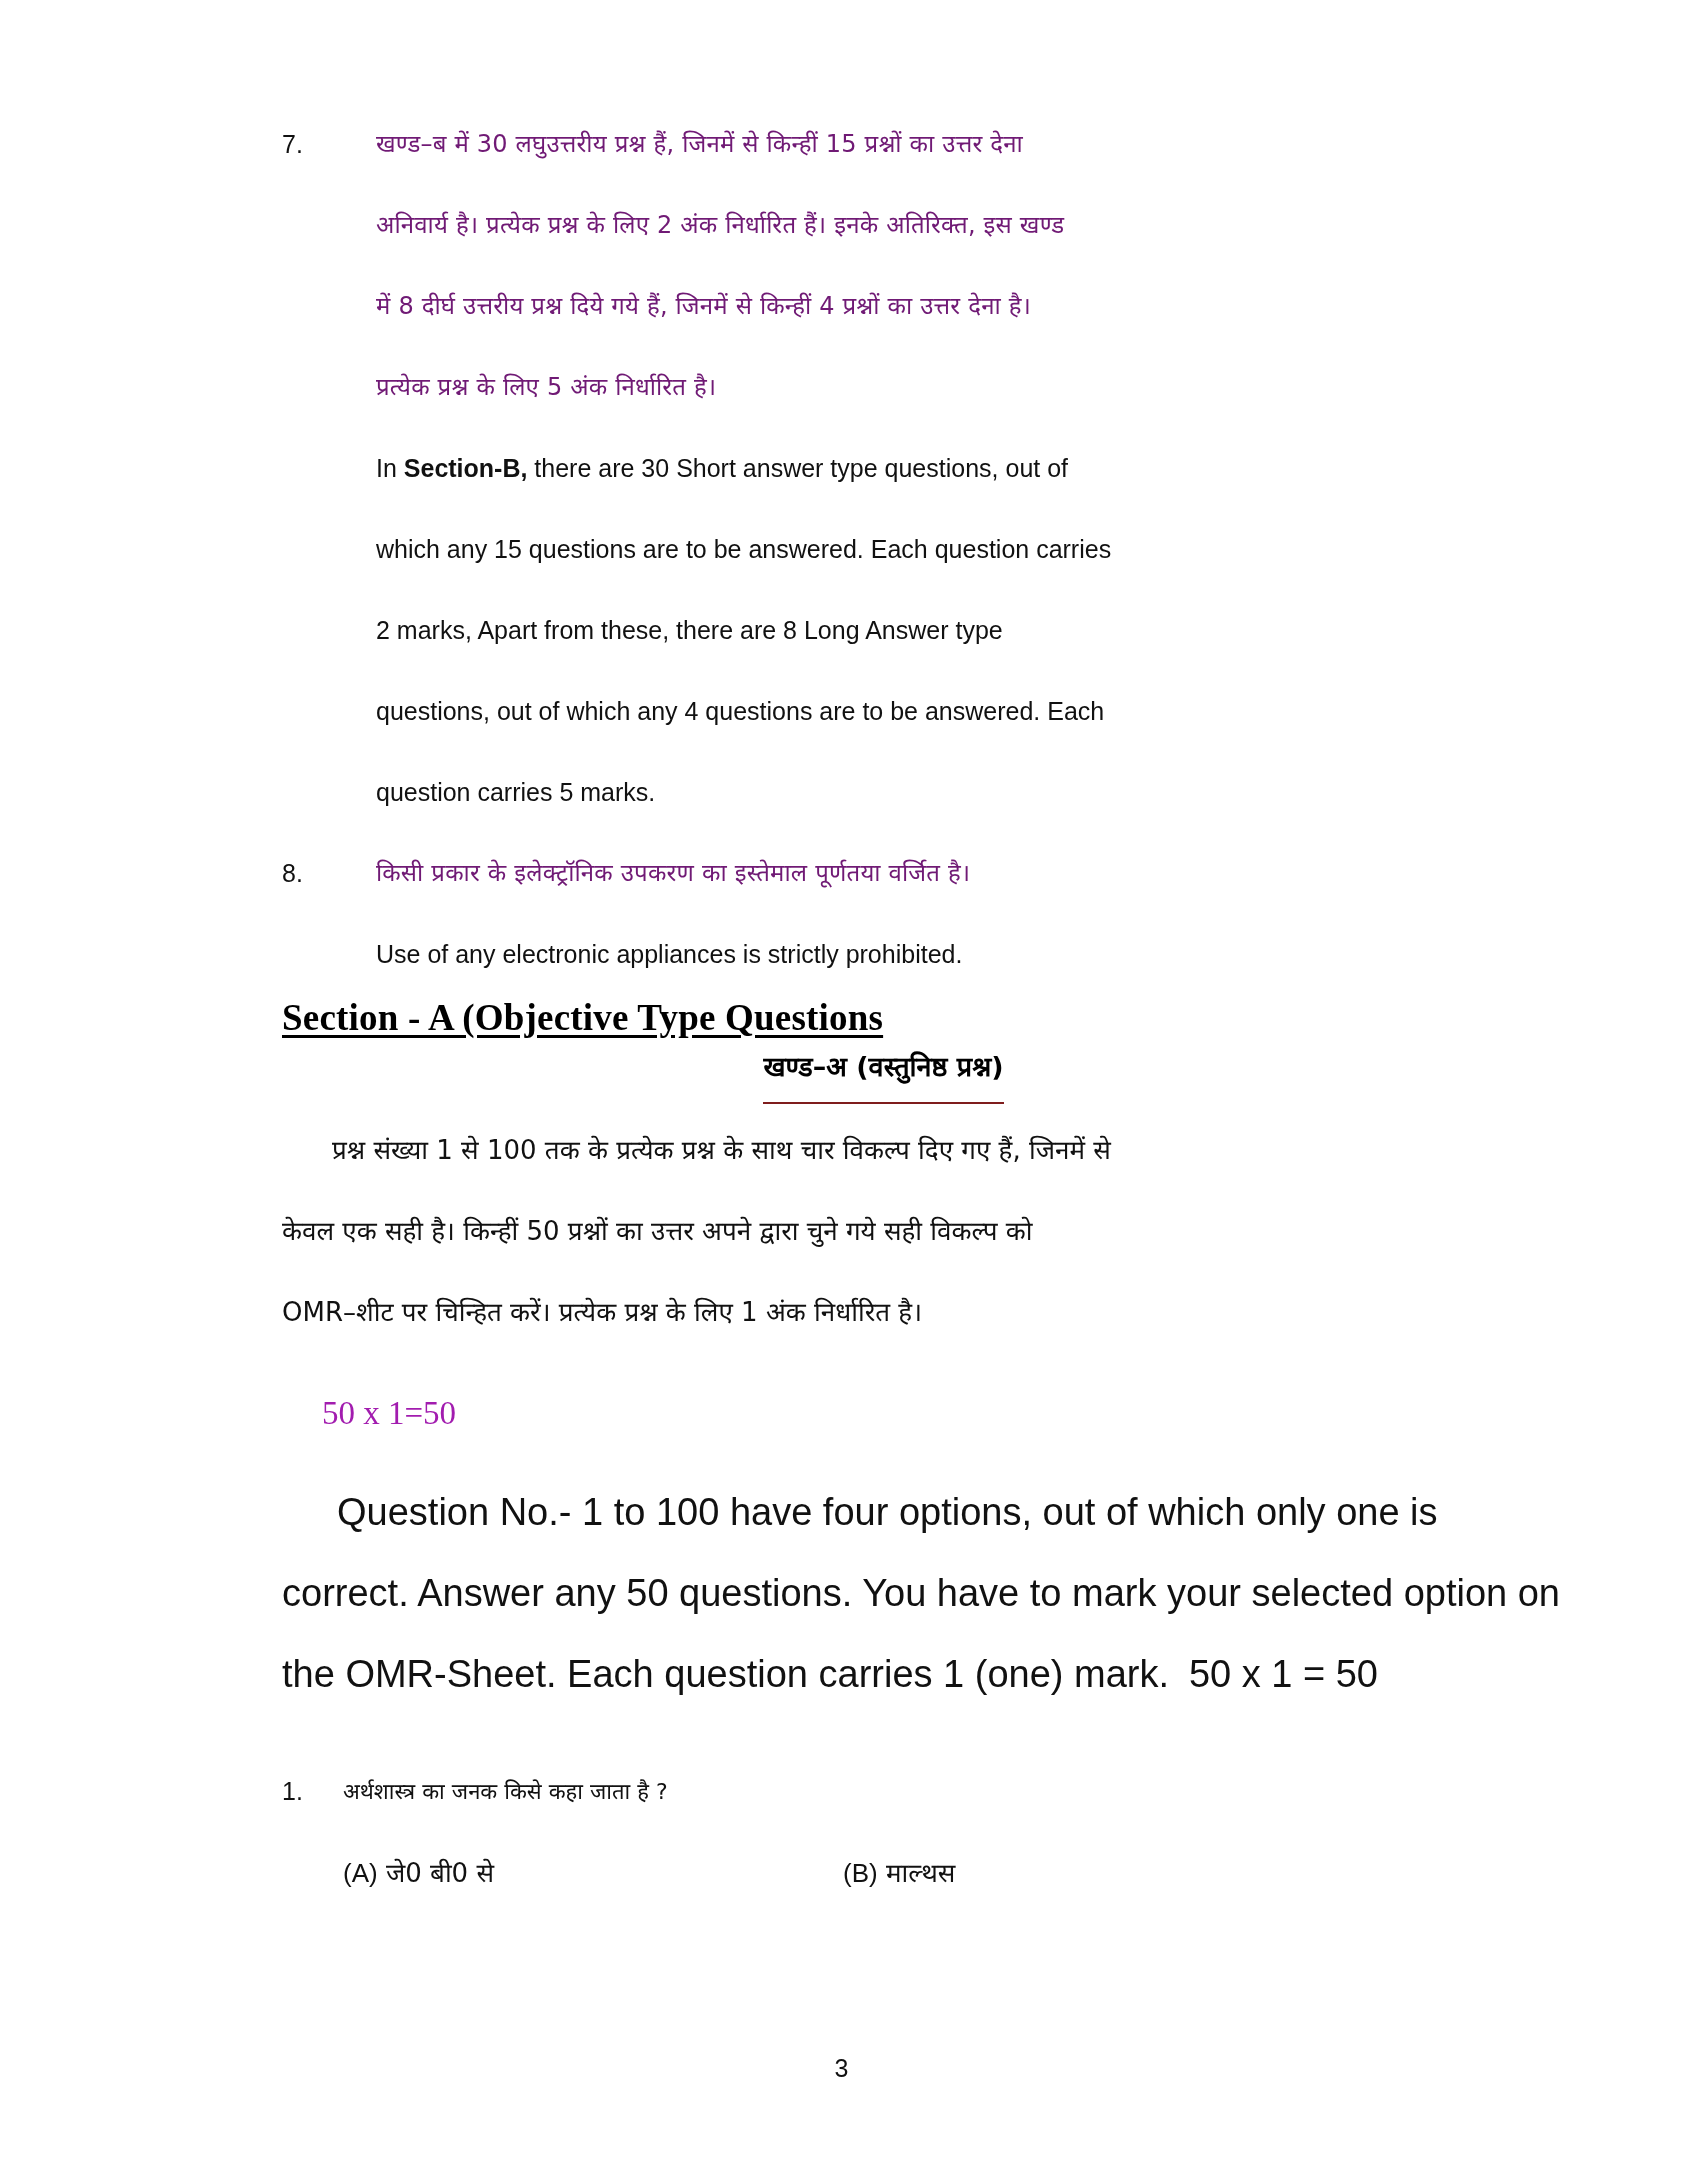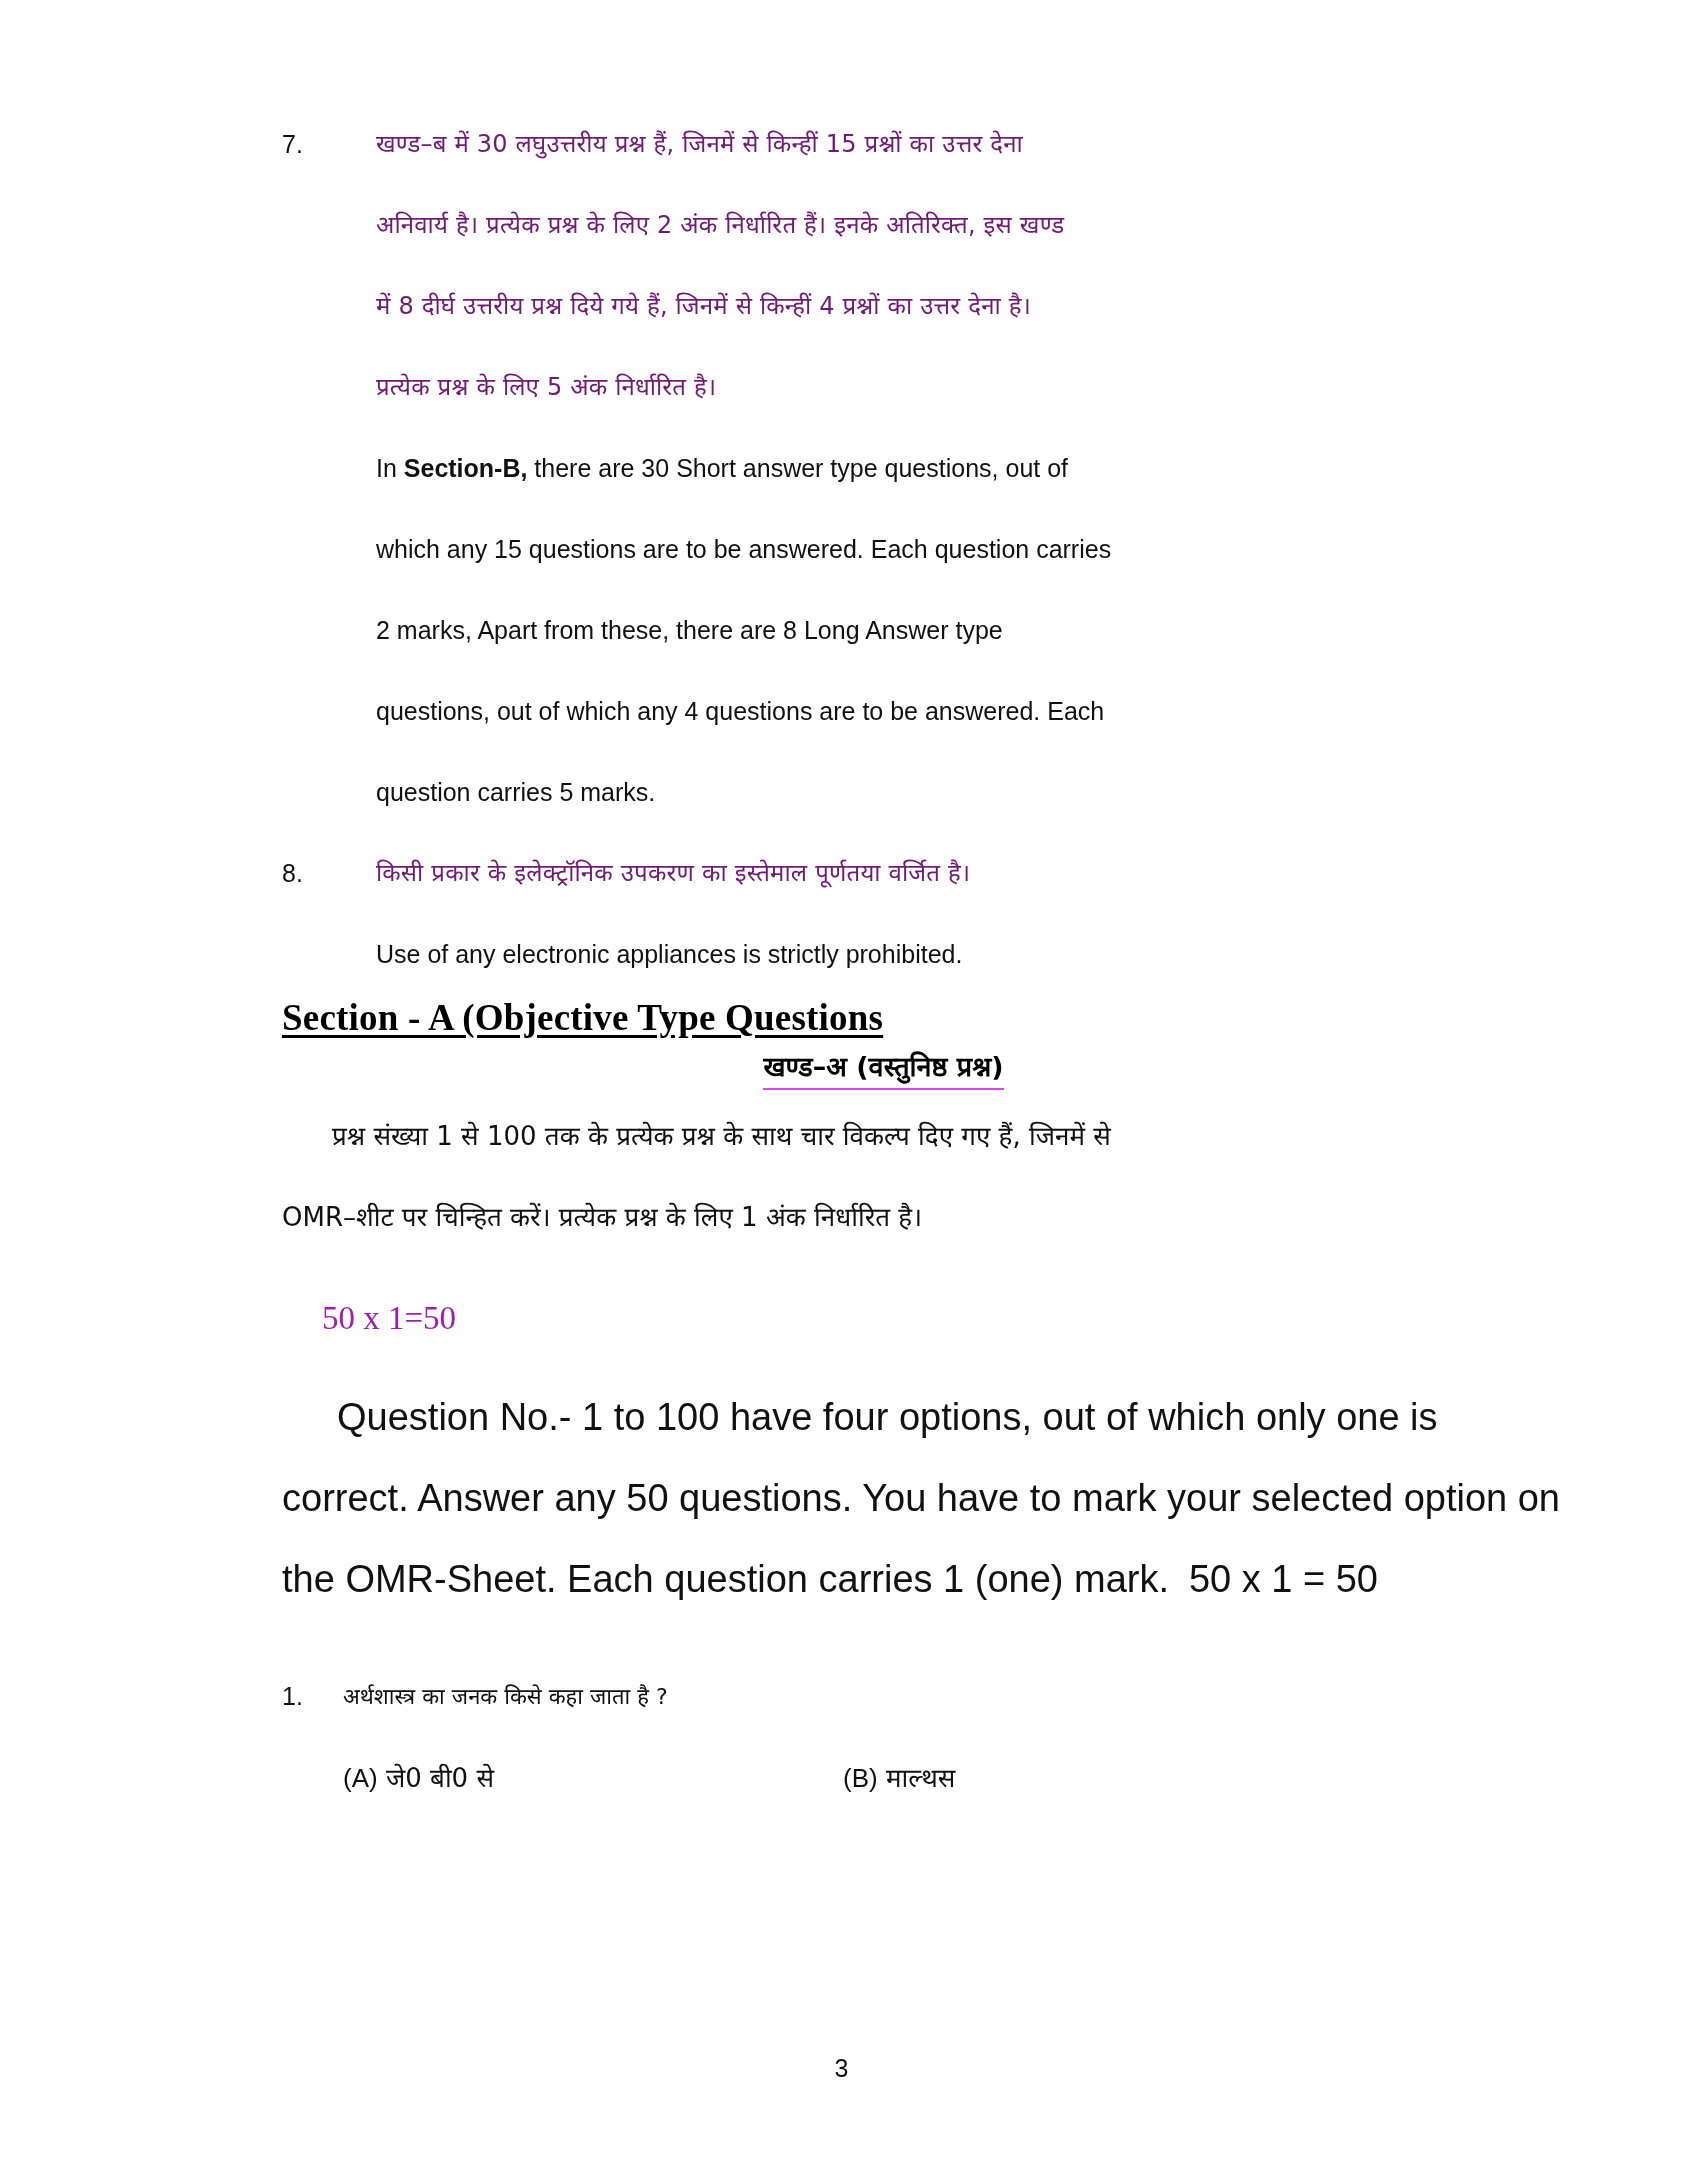--- a/index.html
+++ b/index.html
@@ -96,22 +96,22 @@
   .section-subhead-wrap {
     text-align: center;
     margin-top: 6px;
   }
   .section-subhead {
     display: inline-block;
     font-family: "DejaVu Sans", sans-serif;
     font-weight: bold;
     font-size: 27px;
     line-height: 40px;
-    border-bottom: 2px solid #d946ef;
-    padding-bottom: 1px;
+    border-bottom: 2px solid #7f1d1d;
+    padding-bottom: 15px;
     color: #000;
   }
 
   
   .full-hindi {
     font-family: "DejaVu Sans", sans-serif;
     font-size: 26px;
     line-height: 81px;
     text-align: justify;
     text-justify: inter-word;
@@ -233,20 +233,21 @@
 
     <div class="section-head-wrap">
       <span class="section-head">Section - A (Objective Type Questions</span>
     </div>
     <div class="section-subhead-wrap">
       <span class="section-subhead">खण्ड–अ  (वस्तुनिष्ठ  प्रश्न)</span>
     </div>
 
     <div class="full-hindi">
       <span class="hindi-line"><span class="indent"></span><span>प्रश्न संख्या 1 से 100 तक के प्रत्येक प्रश्न के साथ चार विकल्प दिए गए हैं, जिनमें से</span></span>
+      <span class="hindi-line">केवल एक सही है। किन्हीं 50 प्रश्नों का उत्तर अपने द्वारा चुने गये सही विकल्प को</span>
       <span class="hindi-line">OMR–शीट पर चिन्हित करें। प्रत्येक प्रश्न के लिए 1 अंक निर्धारित है।</span>
     </div>
 
     <div class="marks-serif">50  x  1=50</div>
 
     <div class="eng-block">
       <span class="hindi-line"><span class="indent"></span><span>Question No.- 1 to 100 have four options, out of which only one is</span></span>
       <span class="hindi-line">correct. Answer any 50 questions. You have to mark your selected option on</span>
       <span class="lastline">
         <span>the OMR-Sheet. Each question carries 1 (one) mark.</span>

